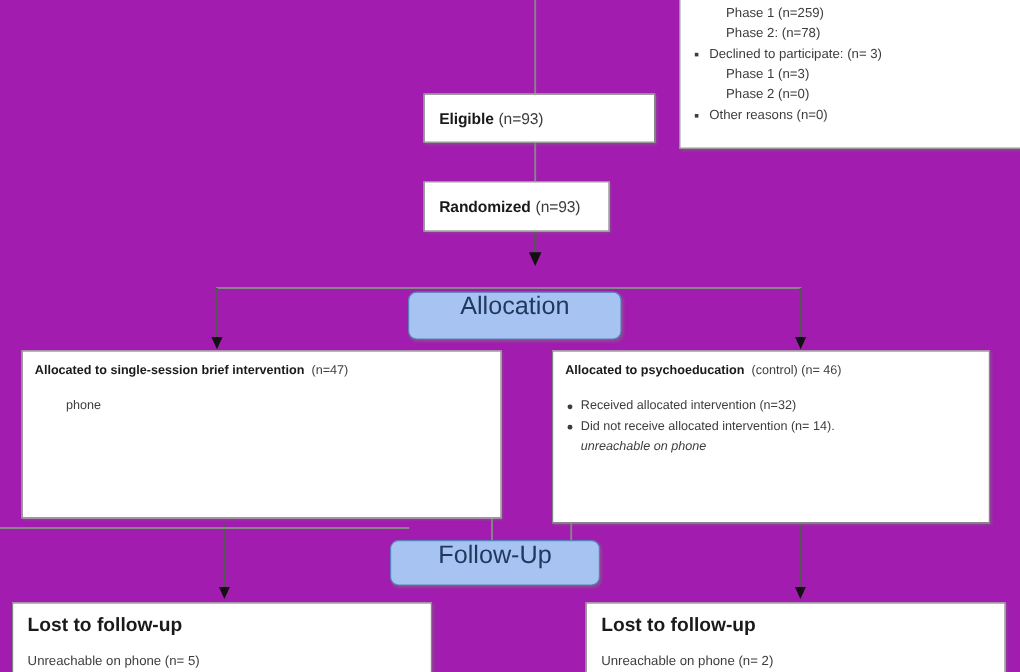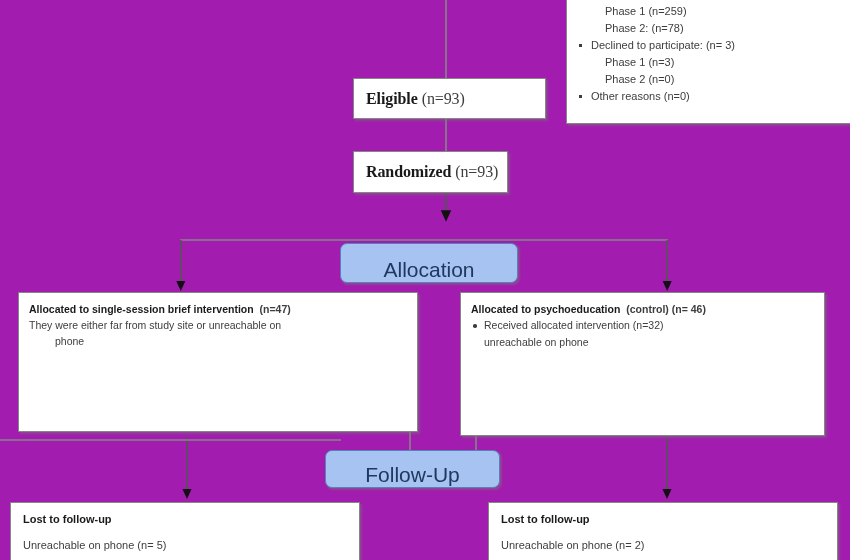--- a/index.html
+++ b/index.html
@@ -18,24 +18,23 @@
   }
   .box {
     position: absolute;
     box-sizing: border-box;
     background: #ffffff;
     border: 1px solid #868686;
     box-shadow: 1.5px 1.5px 2px rgba(120,120,120,0.45);
   }
   .node-title {
     font-weight: bold;
-    font-size: 16px;
+    font-size: 13px;
     color: #1a1a1a;
     letter-spacing: -0.1px;
-    font-family: Liberation Serif, serif;
   }
   .node-sub {
     font-weight: normal;
     color: #3d3d3d;
   }
   
   #eligible-box, #randomized-box {
     display: flex;
     align-items: center;
     padding-left: 12px;
@@ -72,38 +71,37 @@
     white-space: nowrap;
   }
   
   .stage-banner {
     position: absolute;
     box-sizing: border-box;
     background: #a7c3f2;
     border: 1px solid #5b7fba;
     border-radius: 7px;
     display: flex;
-    align-items: flex-end;
+    align-items: flex-start;
     justify-content: center;
     font-size: 21px;
     color: #20385e;
     box-shadow: 1.5px 1.5px 2px rgba(120,120,120,0.45);
     letter-spacing: 0px;
   }
   
   .alloc-box {
     padding: 9px 10px 0 10px;
     font-size: 10.5px;
     color: #3d3d3d;
   }
   .alloc-head {
     font-size: 10.5px;
     line-height: 15px;
-    margin-bottom: 0;
-    font-weight: bold;
+    margin-bottom: 13px;
   }
   .alloc-head b { color: #1a1a1a; }
   .alloc-list {
     list-style: none;
     margin: 0;
     padding: 0;
   }
   .alloc-item {
     position: relative;
     padding-left: 13px;
@@ -128,21 +126,21 @@
   }
   
   .lost-box {
     padding: 10px 12px 0 12px;
     font-size: 11px;
     color: #3d3d3d;
   }
   .lost-head {
     font-weight: bold;
     color: #1a1a1a;
-    font-size: 11px;
+    font-size: 16px;
     margin-bottom: 13px;
   }
   .lost-line { line-height: 15px; }
   
   svg#connectors {
     position: absolute;
     left: 0; top: 0;
     width: 850px;
     height: 560px;
     pointer-events: none;
@@ -202,33 +200,33 @@
 
   <div class="stage-banner" id="allocation-banner" style="left:340px; top:243px; width:178px; height:40px;">
     <span>Allocation</span>
   </div>
 
   <div class="box alloc-box" id="alloc-left" style="left:18px; top:292px; width:400px; height:140px;">
     <div class="alloc-head">
       <b>Allocated to single-session brief intervention</b>
       <span style="margin-left:3px;">(n=47)</span>
     </div>
-    <div class="alloc-cont">They were either far from study site or unreachable on</div>
     <div class="alloc-cont-indent">phone</div>
   </div>
 
   <div class="box alloc-box" id="alloc-right" style="left:460px; top:292px; width:365px; height:144px;">
     <div class="alloc-head">
       <b>Allocated to psychoeducation</b>
       <span style="margin-left:3px;">(control) (n= 46)</span>
     </div>
     <ul class="alloc-list">
       <li class="alloc-item">Received allocated intervention (n=32)</li>
+      <li class="alloc-item">Did not receive allocated intervention (n= 14).</li>
     </ul>
-    <div class="alloc-cont" style="padding-left:13px;">unreachable on phone</div>
+    <div class="alloc-cont" style="padding-left:13px;font-style:italic;">unreachable on phone</div>
   </div>
 
   <div class="stage-banner" id="followup-banner" style="left:325px; top:450px; width:175px; height:38px;">
     <span>Follow-Up</span>
   </div>
 
   <div class="box lost-box" id="lost-left" style="left:10px; top:502px; width:350px; height:70px;">
     <div class="lost-head">Lost to follow-up</div>
     <div class="lost-line">Unreachable on phone (n= 5)</div>
   </div>

